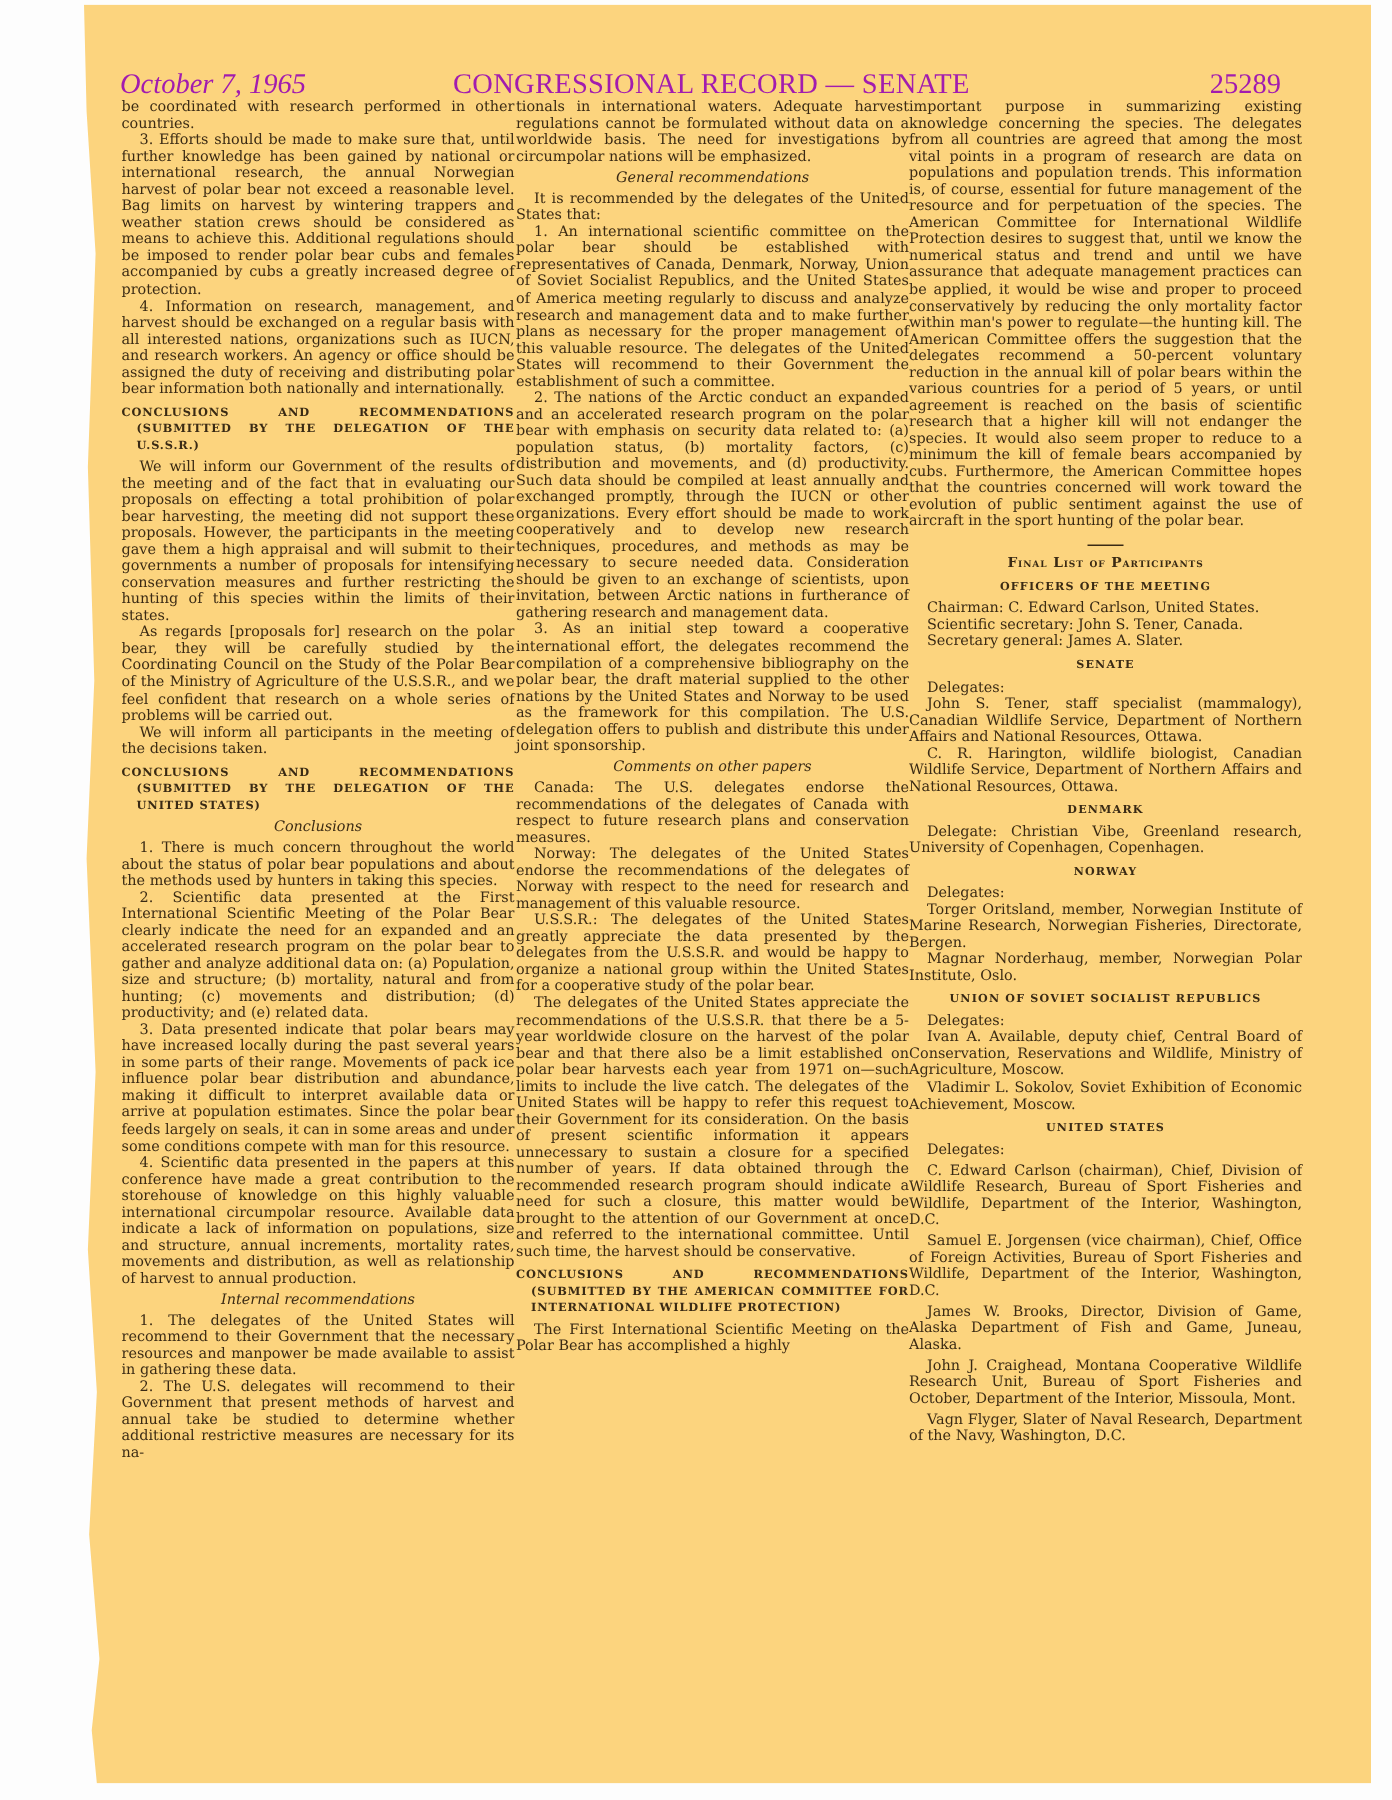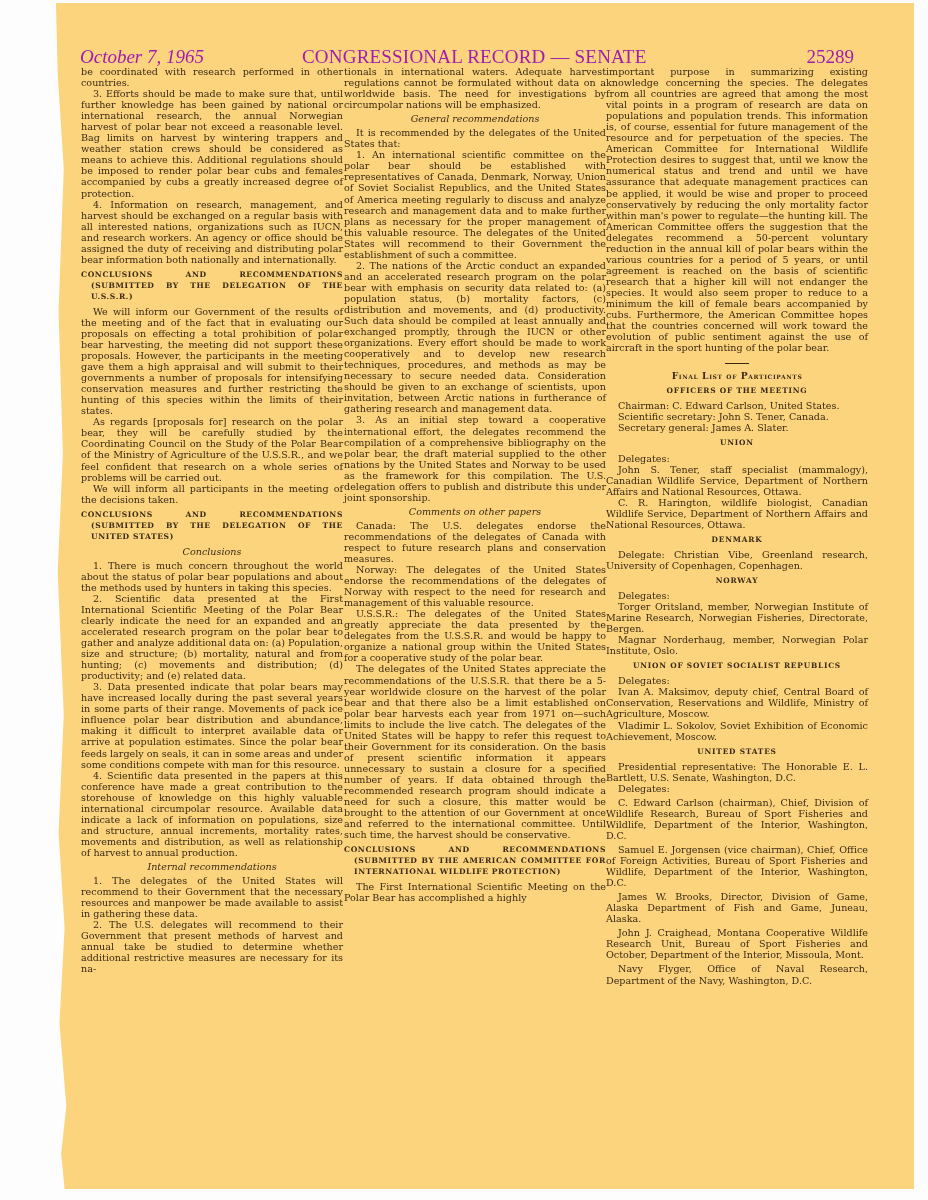--- a/index.html
+++ b/index.html
@@ -90,35 +90,34 @@
 </div>
 
 <div class="col col3">
   <p class="noind">important purpose in summarizing existing knowledge concerning the species. The delegates from all countries are agreed that among the most vital points in a program of research are data on populations and population trends. This information is, of course, essential for future management of the resource and for perpetuation of the species. The American Committee for International Wildlife Protection desires to suggest that, until we know the numerical status and trend and until we have assurance that adequate management practices can be applied, it would be wise and proper to proceed conservatively by reducing the only mortality factor within man's power to regulate—the hunting kill. The American Committee offers the suggestion that the delegates recommend a 50-percent voluntary reduction in the annual kill of polar bears within the various countries for a period of 5 years, or until agreement is reached on the basis of scientific research that a higher kill will not endanger the species. It would also seem proper to reduce to a minimum the kill of female bears accompanied by cubs. Furthermore, the American Committee hopes that the countries concerned will work toward the evolution of public sentiment against the use of aircraft in the sport hunting of the polar bear.</p>
   <div class="rule"></div>
   <p class="title-caps">Final List of Participants</p>
   <p class="center-caps">OFFICERS OF THE MEETING</p>
   <p>Chairman: C. Edward Carlson, United States.</p>
   <p>Scientific secretary: John S. Tener, Canada.</p>
   <p>Secretary general: James A. Slater.</p>
-  <p class="center-caps">UNION</p>
+  <p class="center-caps">SENATE</p>
   <p>Delegates:</p>
   <p>John S. Tener, staff specialist (mammalogy), Canadian Wildlife Service, Department of Northern Affairs and National Resources, Ottawa.</p>
   <p>C. R. Harington, wildlife biologist, Canadian Wildlife Service, Department of Northern Affairs and National Resources, Ottawa.</p>
   <p class="center-caps">DENMARK</p>
   <p>Delegate: Christian Vibe, Greenland research, University of Copenhagen, Copenhagen.</p>
   <p class="center-caps">NORWAY</p>
   <p>Delegates:</p>
   <p>Torger Oritsland, member, Norwegian Institute of Marine Research, Norwegian Fisheries, Directorate, Bergen.</p>
   <p>Magnar Norderhaug, member, Norwegian Polar Institute, Oslo.</p>
   <p class="center-caps">UNION OF SOVIET SOCIALIST REPUBLICS</p>
   <p>Delegates:</p>
-  <p>Ivan A. Maksimov, deputy chief, Central Board of Conservation, Reservations and Wildlife, Ministry of Agriculture, Moscow.</p>
+  <p>Ivan A. Available, deputy chief, Central Board of Conservation, Reservations and Wildlife, Ministry of Agriculture, Moscow.</p>
   <p>Vladimir L. Sokolov, Soviet Exhibition of Economic Achievement, Moscow.</p>
   <p class="center-caps">UNITED STATES</p>
-  <p>Presidential representative: The Honorable E. L. Bartlett, U.S. Senate, Washington, D.C.</p>
   <p>Delegates:</p>
   <p class="gap">C. Edward Carlson (chairman), Chief, Division of Wildlife Research, Bureau of Sport Fisheries and Wildlife, Department of the Interior, Washington, D.C.</p>
   <p class="gap">Samuel E. Jorgensen (vice chairman), Chief, Office of Foreign Activities, Bureau of Sport Fisheries and Wildlife, Department of the Interior, Washington, D.C.</p>
   <p class="gap">James W. Brooks, Director, Division of Game, Alaska Department of Fish and Game, Juneau, Alaska.</p>
   <p class="gap">John J. Craighead, Montana Cooperative Wildlife Research Unit, Bureau of Sport Fisheries and October, Department of the Interior, Missoula, Mont.</p>
-  <p class="gap">Navy Flyger, Office of Naval Research, Department of the Navy, Washington, D.C.</p>
+  <p class="gap">Vagn Flyger, Slater of Naval Research, Department of the Navy, Washington, D.C.</p>
 </div>
 
 </body></html>

